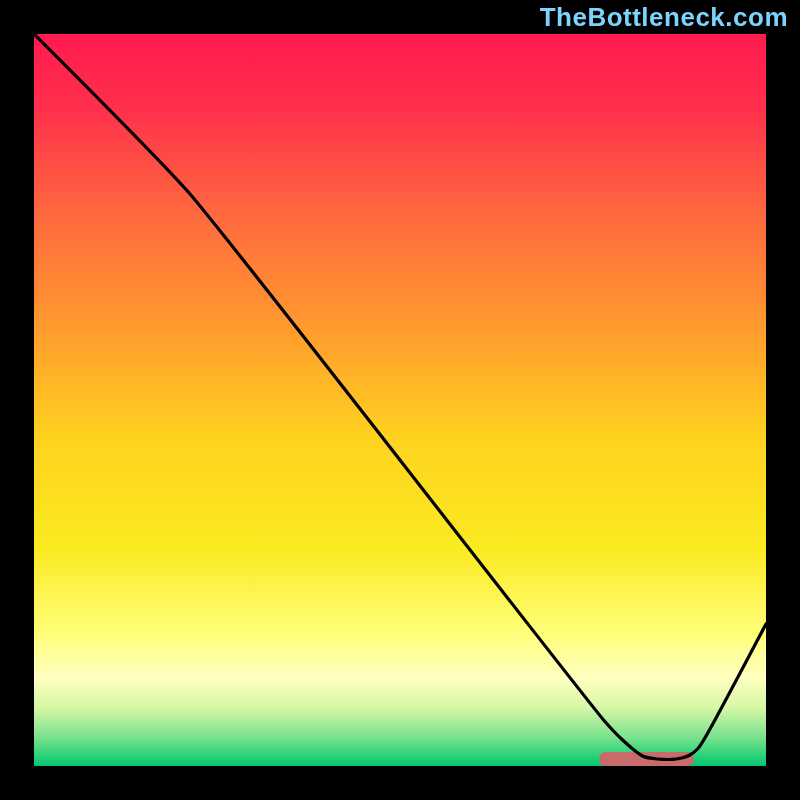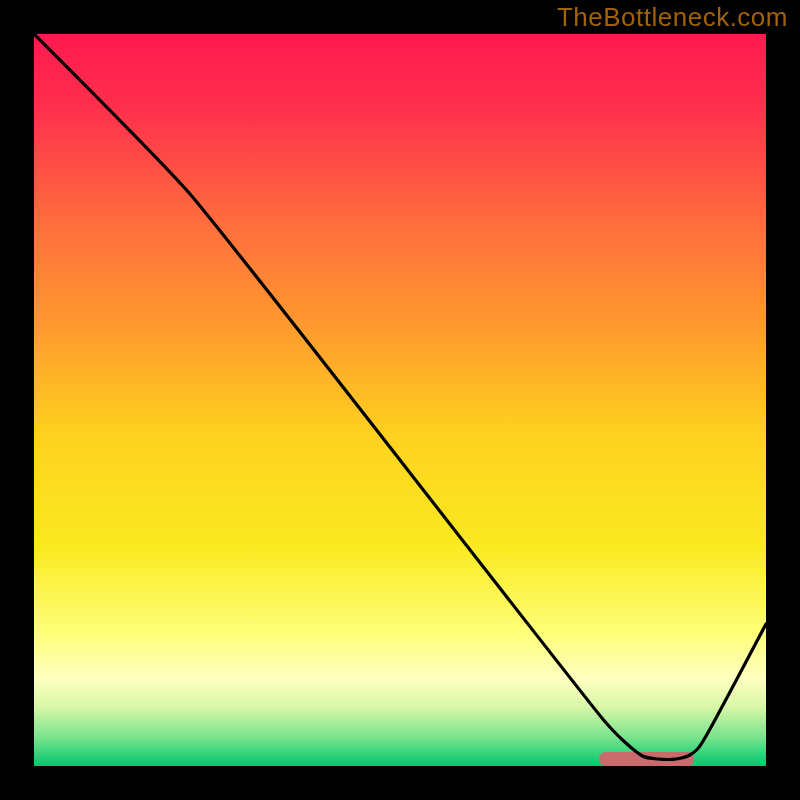--- a/index.html
+++ b/index.html
@@ -15,23 +15,23 @@
     position: relative;
     width: 800px;
     height: 800px;
     background: #000000;
     box-sizing: border-box;
   }
   .watermark {
     position: absolute;
     top: 2px;
     right: 12px;
-    color: #a16207;
+    color: #7dd3fc;
     font-size: 26px;
-    font-weight: 400;
+    font-weight: 700;
     letter-spacing: 0.5px;
     user-select: none;
   }
   .plot-area {
     position: absolute;
     left: 34px;
     top: 34px;
     width: 732px;
     height: 732px;
   }

